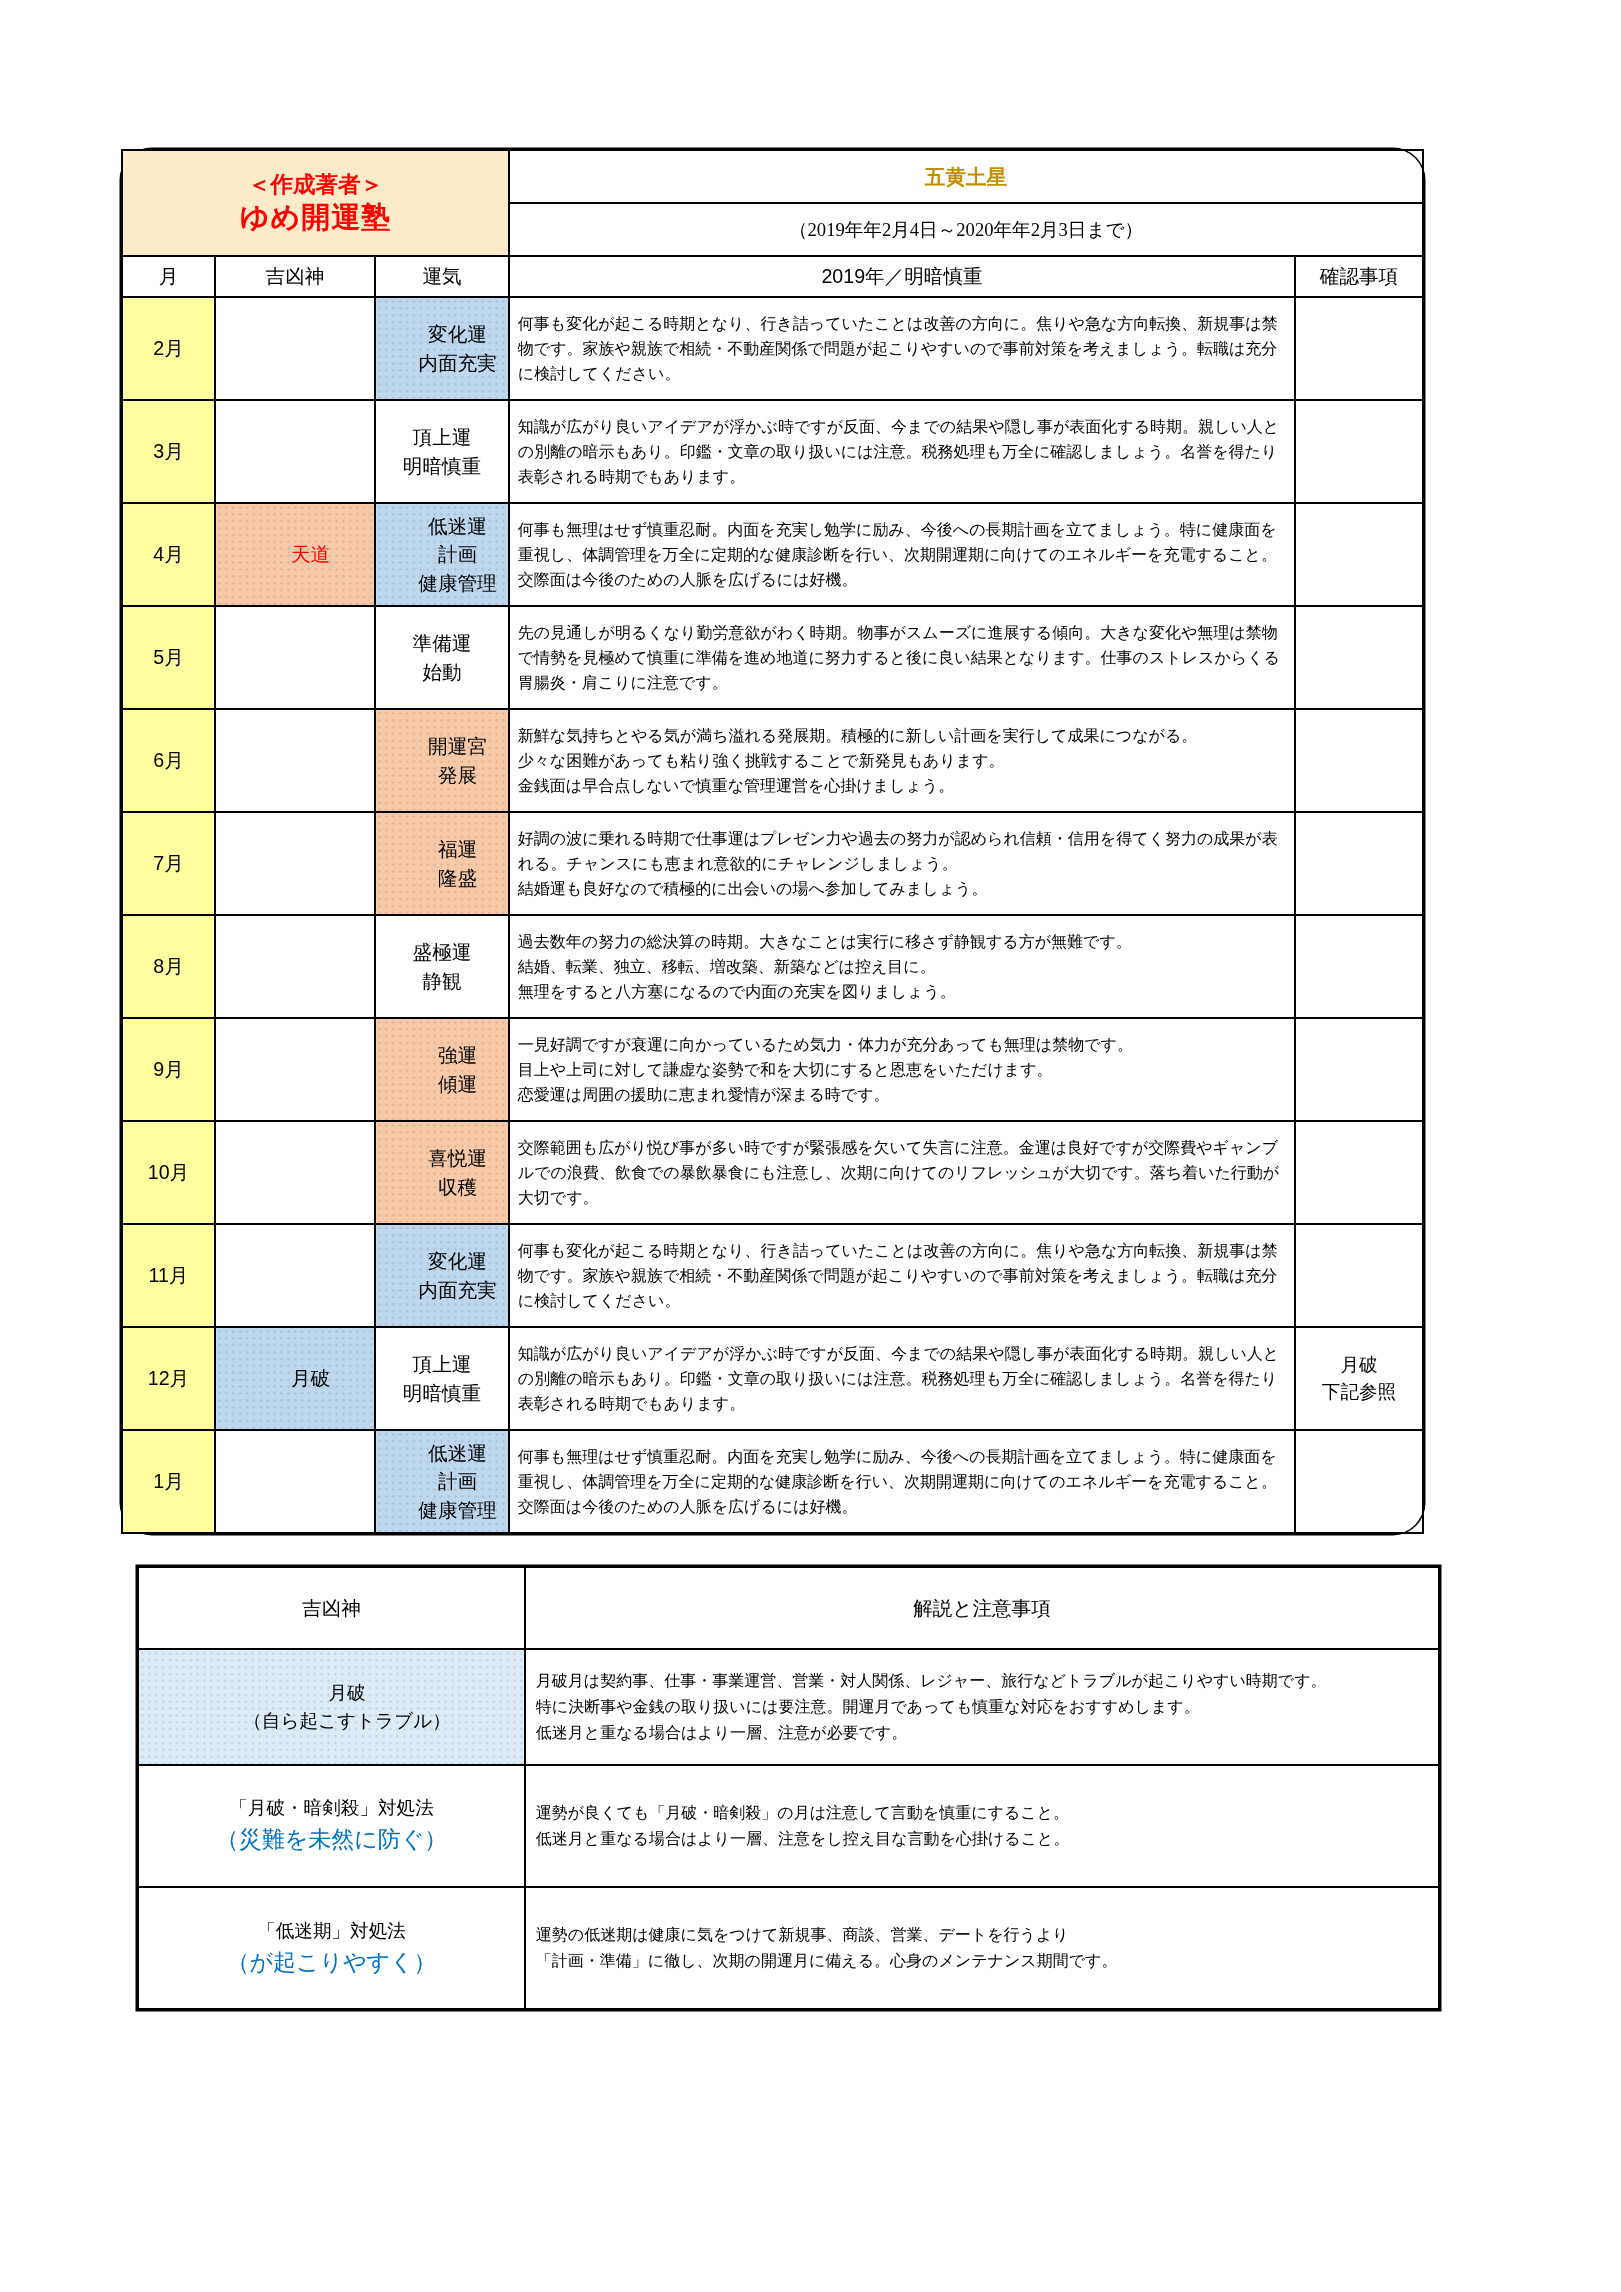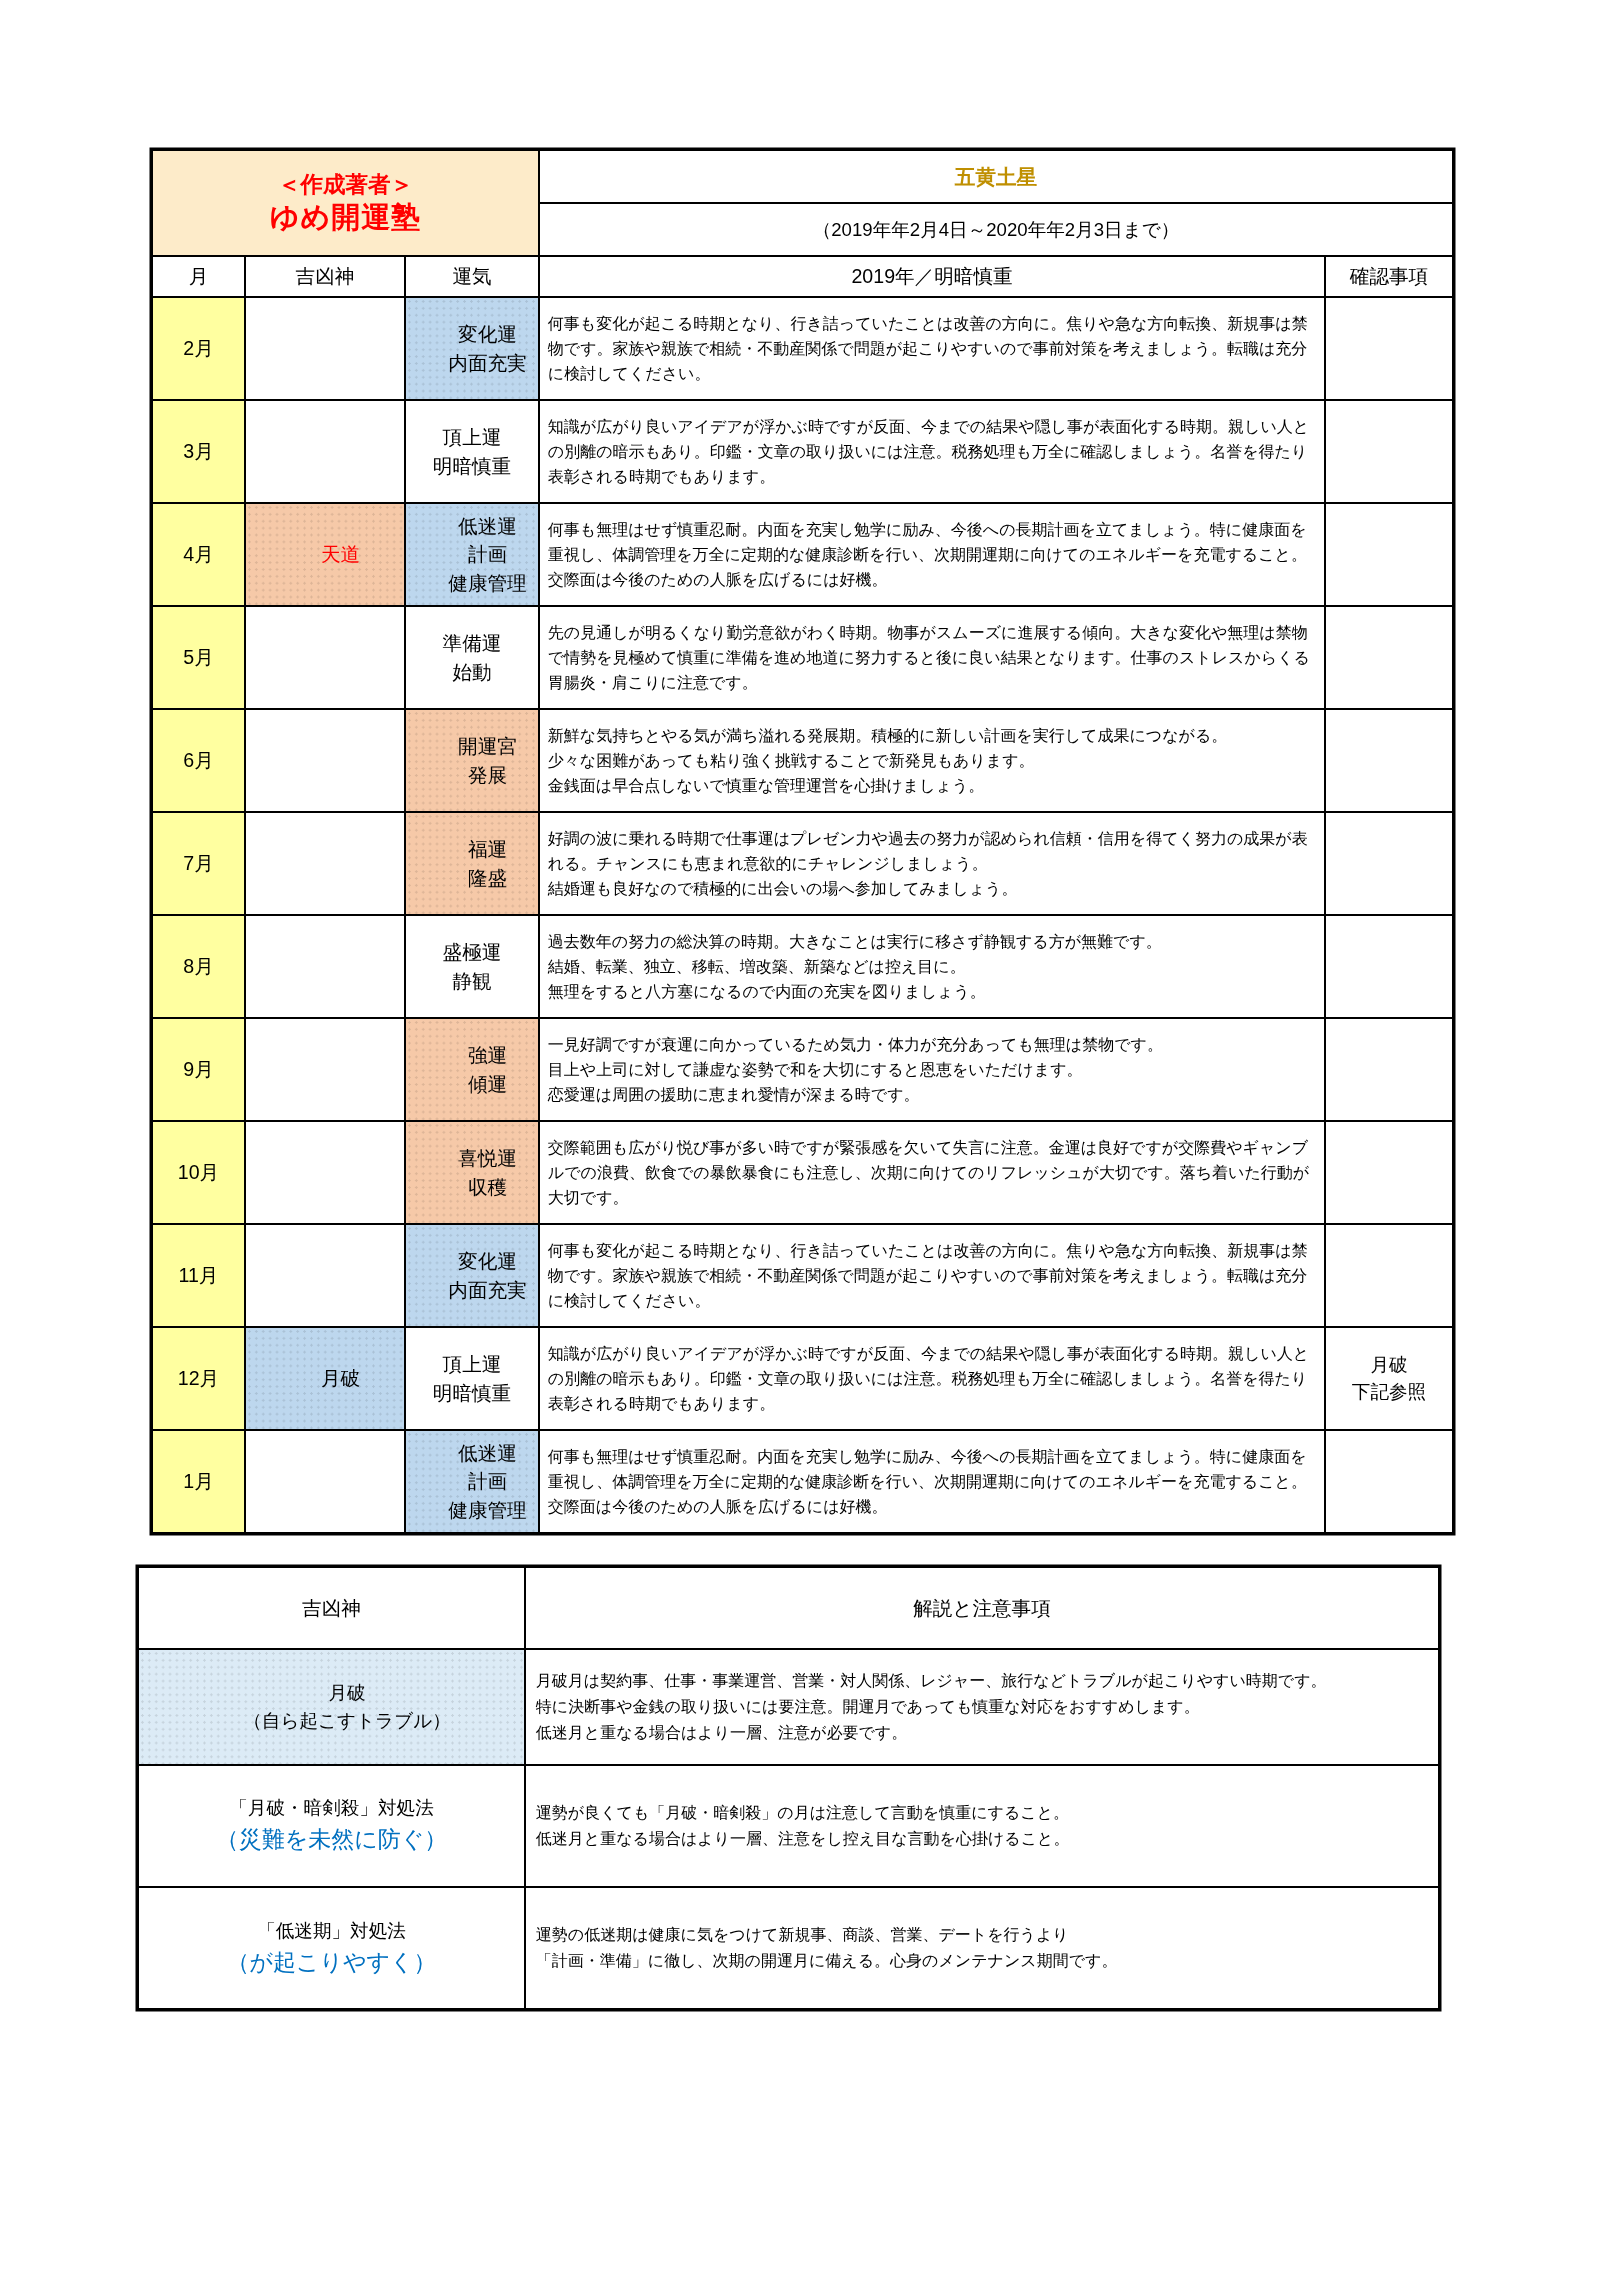--- a/index.html
+++ b/index.html
@@ -8,29 +8,29 @@
     background:#ffffff;
     font-family:"Liberation Sans","DejaVu Sans",sans-serif;
     color:#000;
     position:relative;
   }
   table{border-collapse:collapse;table-layout:fixed;position:absolute;background:#fff;}
   td,th{border:2px solid #000;overflow:hidden;}
   .outer{box-shadow:0 0 0 1.5px #000;}
 
   
-  #main-table{left:151px;top:149px;width:1302px;}
+  #main-table{left:121px;top:149px;width:1302px;border-radius:31px;}
   #main-table td{vertical-align:middle;}
   .author-cell{
     background:#fdebc9;text-align:center;line-height:1.25;
   }
   .author-label{color:#ff0000;font-size:22.5px;font-weight:bold;display:block;}
   .author-name{color:#ff0000;font-size:29px;font-weight:bold;display:block;letter-spacing:1px;}
   .star-cell{text-align:center;font-size:20.6px;font-weight:bold;color:#bf8f00;height:49px;}
-  .period-cell{text-align:center;font-size:18.6px;height:49px;}
+  .period-cell{text-align:center;font-size:18.6px;height:49px;font-family:Liberation Serif, serif;}
   .colhead{ text-align:center;font-size:19.6px;font-weight:normal;height:37px;background:#fff;}
   .month-cell{background:#ffffa0;text-align:center;font-size:19.6px;}
   .god-cell{text-align:center;font-size:19.6px;}
   .luck-cell{text-align:center;font-size:19.6px;line-height:1.45;white-space:pre-line;}
   .fortune-cell{font-size:16px;line-height:1.58;padding:3.9px 7.8px;white-space:pre-line;text-align:left;}
   .check-cell{text-align:center;font-size:18.6px;line-height:1.4;white-space:pre-line;}
   #main-table tr.data-row{height:103px;}
 
   
   #legend-table{left:137px;top:1566px;width:1302px;}

